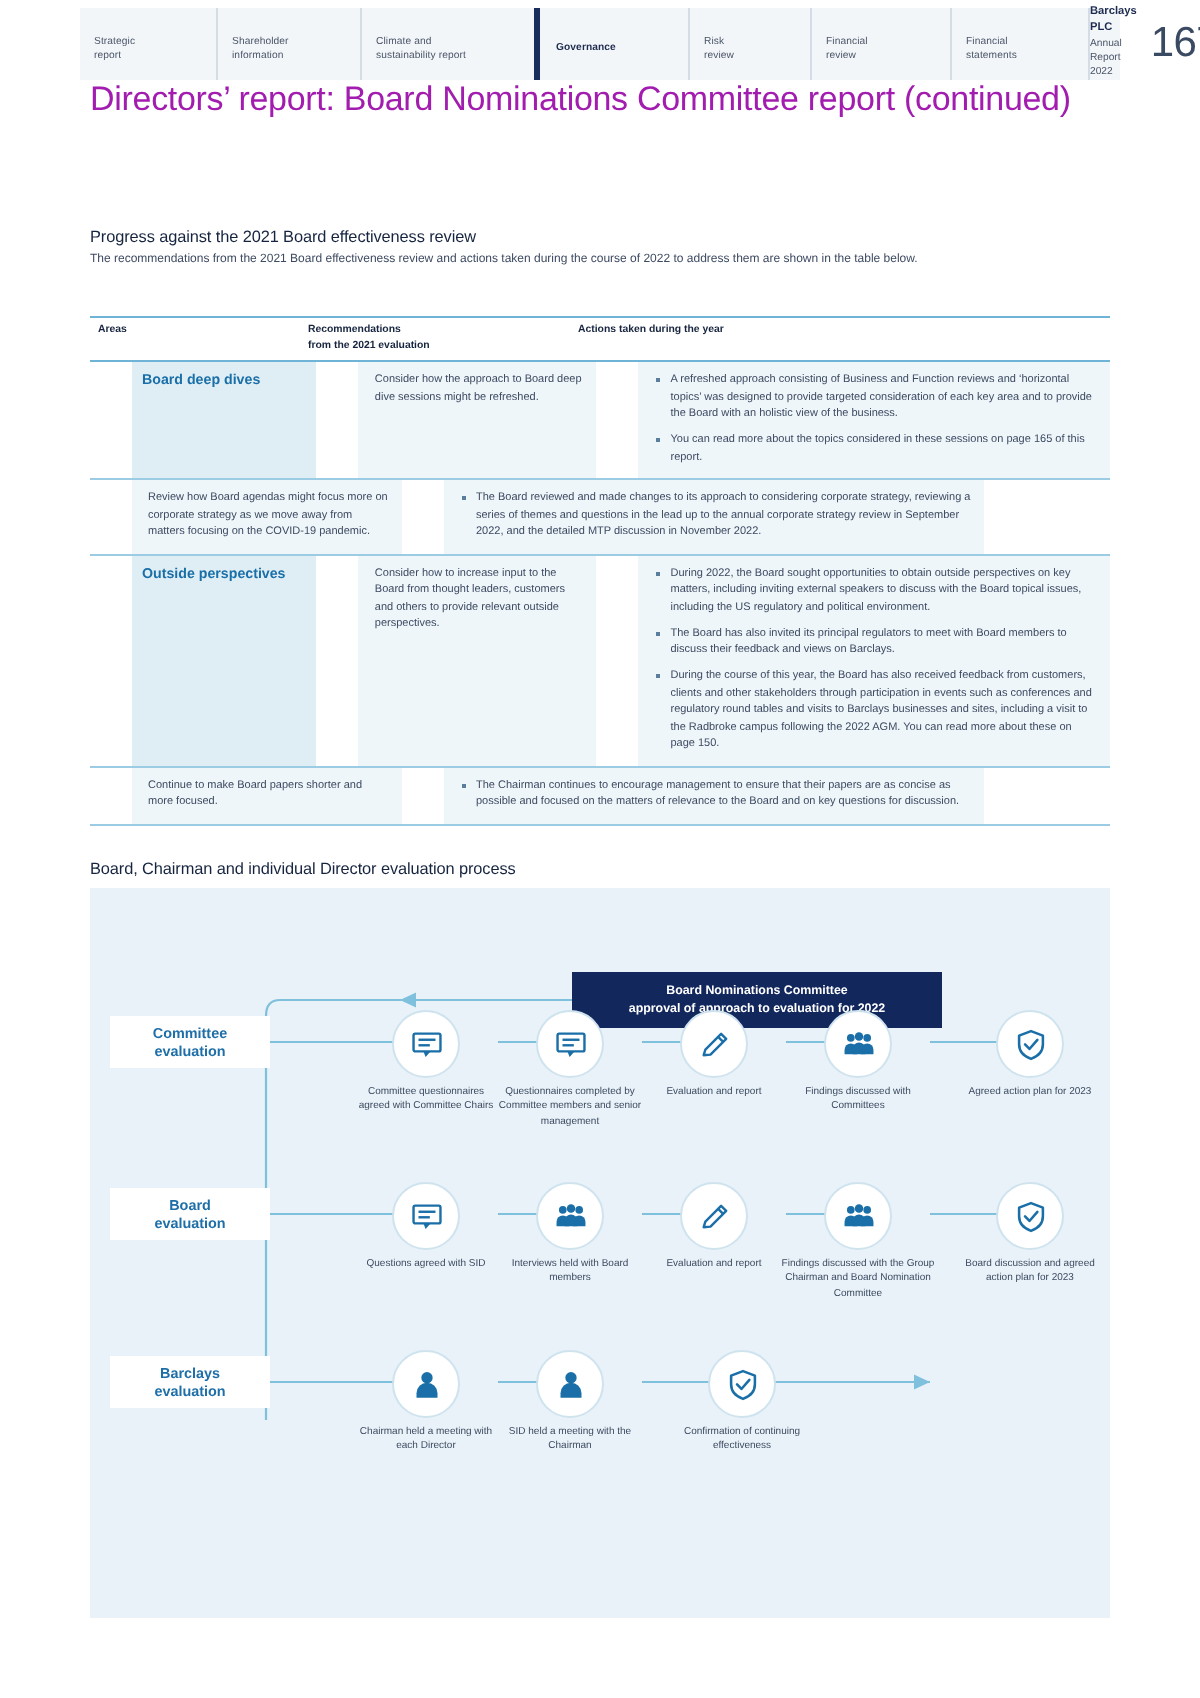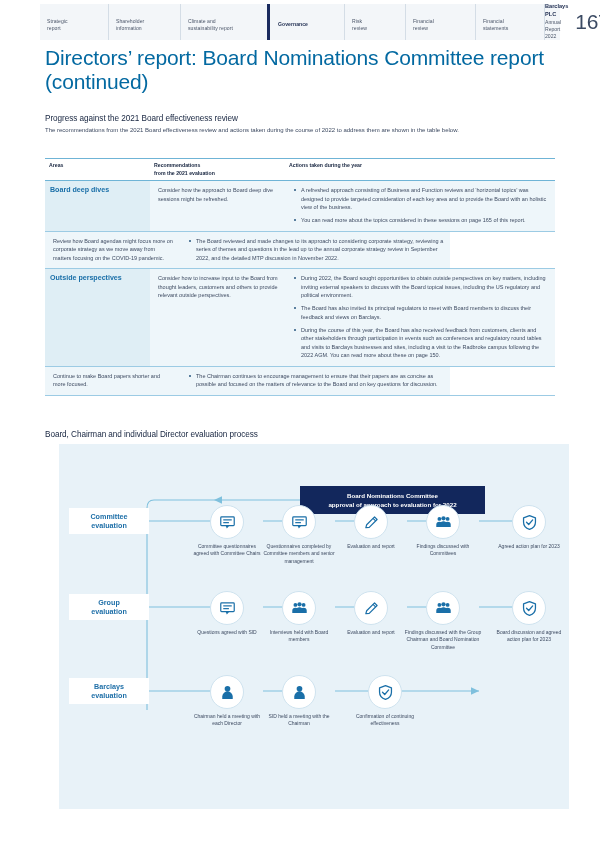--- a/index.html
+++ b/index.html
@@ -76,23 +76,23 @@
     font-size: 21px;
     color: #3b4a63;
     font-weight: normal;
     letter-spacing: -0.3px;
   }
 
   
   .page-title {
     position: absolute;
     left: 45px;
-    top: 46px;
-    font-size: 21px;
-    color: #0369a1;
+    top: 40px;
+    font-size: 17px;
+    color: #a21caf;
     font-weight: normal;
     letter-spacing: -0.15px;
   }
 
   
   .section-head {
     position: absolute;
     left: 45px;
     font-size: 8.2px;
     font-weight: normal;
@@ -134,20 +134,21 @@
   .c3 { width: 270px; padding-left: 4px; box-sizing: border-box; }
 
   .tr {
     display: flex;
     border-bottom: 0.8px solid #9ccbe4;
     align-items: stretch;
   }
   .td {
     box-sizing: border-box;
     padding: 5px 6px 6px 8px;
+    margin-left: 21px;
   }
   .td.c1 {
     background: #dfeef5;
     font-size: 7.1px;
     font-weight: bold;
     color: #1a6fa8;
     line-height: 1.3;
     padding-left: 5px;
   }
   .td.c2 {
@@ -176,21 +177,21 @@
     top: 3.2px;
     width: 2px;
     height: 2px;
     background: #5a7f9e;
   }
 
   
   #sec2-head { top: 430px; }
   .diagram {
     position: absolute;
-    left: 59px;
+    left: 45px;
     top: 444px;
     width: 510px;
     height: 365px;
     background: #e8f2f8;
   }
   .diag-svg { position: absolute; left: 0; top: 0; }
 
   .callout {
     position: absolute;
     left: 241px;
@@ -449,21 +450,21 @@
     <div class="circle">
       <svg class="icon-svg" width="17" height="17" viewBox="0 0 24 24">
         <path d="M12 2.2 L20.4 5.4 v6.1 c0 5-3.6 8.6-8.4 10.3 C7.2 20.1 3.6 16.5 3.6 11.5 V5.4 Z" fill="none" stroke="#1a6fa8" stroke-width="1.8" stroke-linejoin="round"></path>
         <polyline points="7.8,11.6 10.9,14.8 16.5,8.4" fill="none" stroke="#1a6fa8" stroke-width="1.8" stroke-linecap="round" stroke-linejoin="round"></polyline>
       </svg>
     </div>
     <div class="node-cap">Agreed action plan for 2023</div>
   </div>
 
   <div class="row-label" id="label-board">
-    <span>Group</span>
+    <span>Board</span>
     <span>evaluation</span>
   </div>
 
   <div class="node" style="left:132px; top:147px;">
     <div class="circle">
       <svg class="icon-svg" width="17" height="17" viewBox="0 0 24 24">
         <rect x="2.5" y="4" width="19" height="12.5" rx="1.2" fill="none" stroke="#1a6fa8" stroke-width="1.7"></rect>
         <polygon points="9.5,16.5 14.5,16.5 11,20.5" fill="#1a6fa8"></polygon>
         <line x1="6" y1="8.3" x2="18" y2="8.3" stroke="#1a6fa8" stroke-width="1.7"></line>
         <line x1="6" y1="12.2" x2="14" y2="12.2" stroke="#1a6fa8" stroke-width="1.7"></line>

